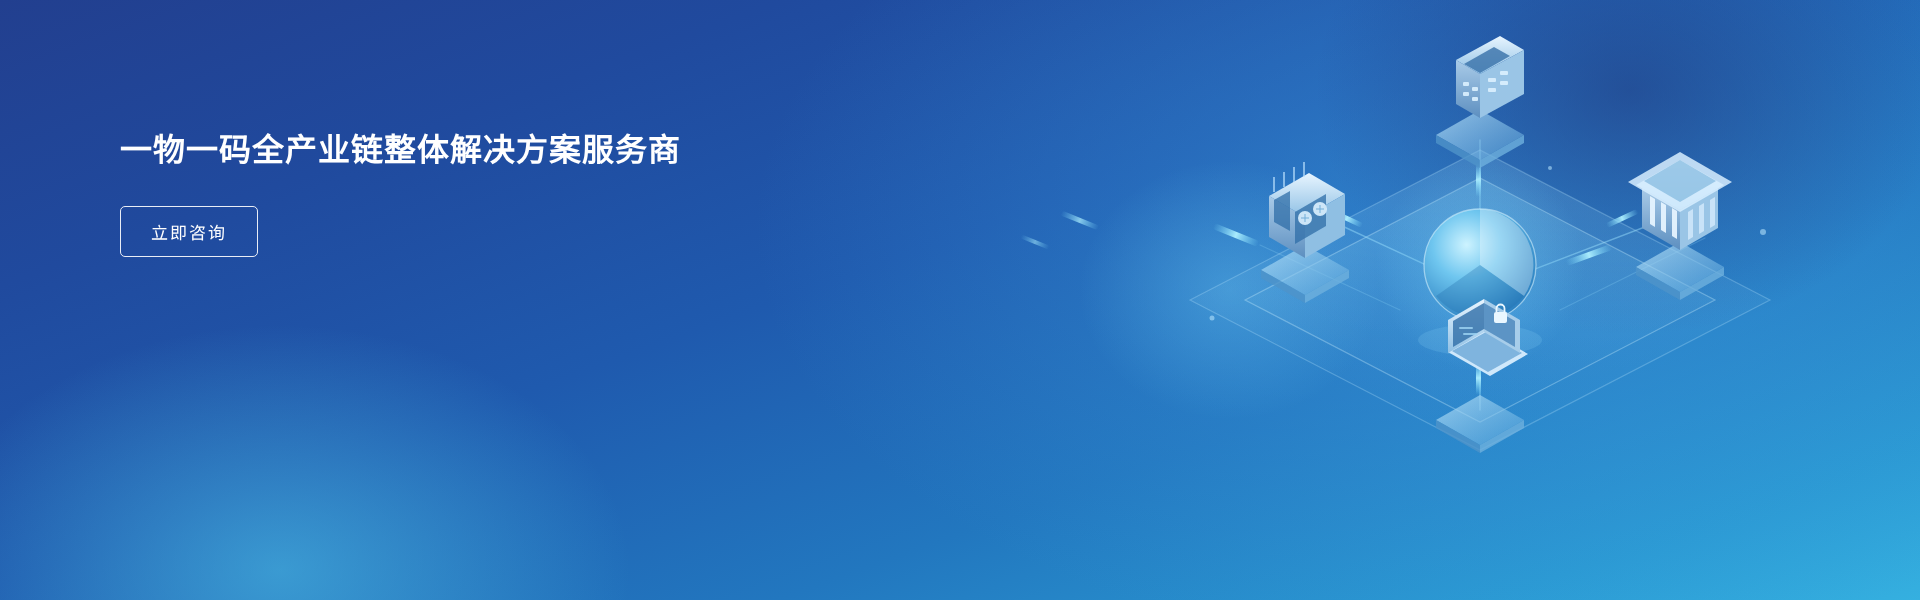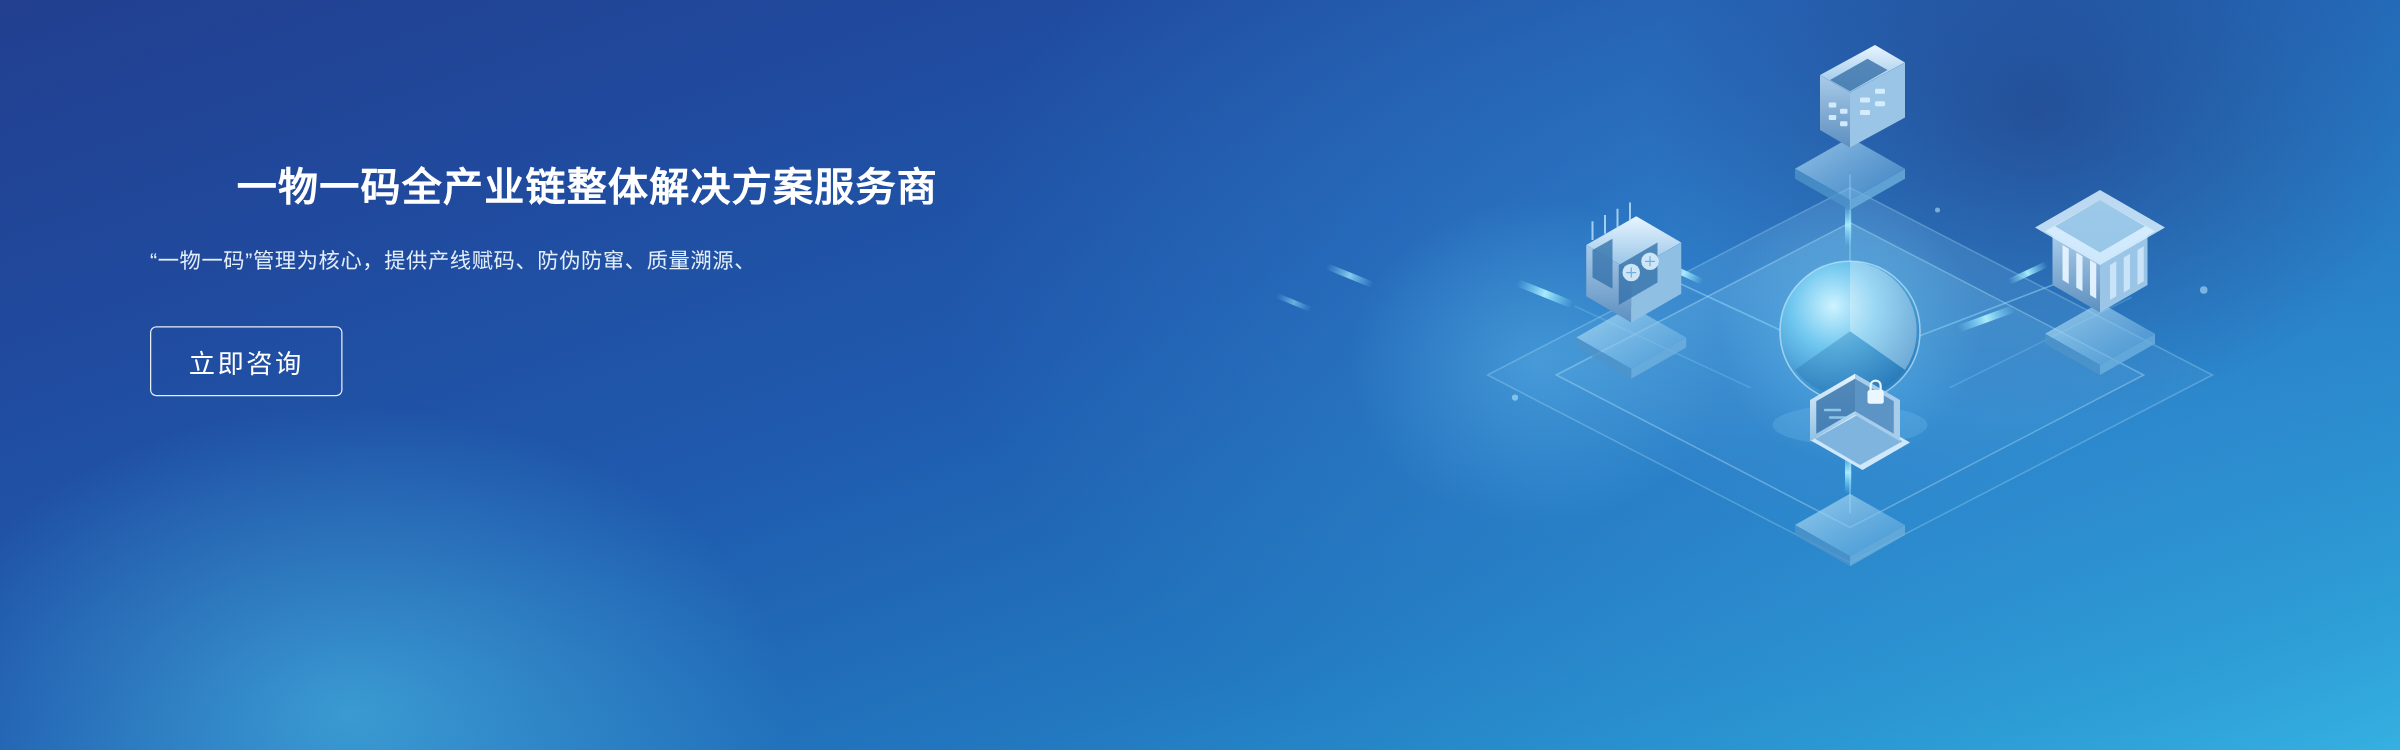--- a/index.html
+++ b/index.html
@@ -29,51 +29,50 @@
   .glow-center{
     position:absolute;left:1020px;top:110px;width:420px;height:360px;
     background:radial-gradient(closest-side, rgba(120,220,255,0.30), rgba(120,220,255,0) 72%);
     pointer-events:none;
   }
 
   
   .copy{position:absolute;left:120px;top:130px;width:700px;}
   .headline{
     font-size:32px;font-weight:bold;color:#ffffff;letter-spacing:1px;
-    line-height:1.25;margin:0 0 22px 0;white-space:nowrap;text-align:center;
+    line-height:1.25;margin:0 0 22px 0;white-space:nowrap;
   }
   .subline{
     font-size:17px;color:#e3eefb;line-height:1.95;margin:0;letter-spacing:.5px;
     white-space:nowrap;
   }
   .cta-wrap{margin-top:36px;}
   .cta{
     display:inline-block;border:1px solid rgba(255,255,255,.9);border-radius:5px;
-    color:#ffffff;font-size:21px;letter-spacing:2px;
+    color:#ffffff;font-size:17px;letter-spacing:2px;
     padding:12px 30px;background:transparent;cursor:pointer;
     font-family:inherit;
   }
 
   
   .art{position:absolute;left:860px;top:0;width:1060px;height:600px;}
   .art svg{display:block;}
 </style>
 </head>
 <body>
 
 <div class="banner">
 
   <div class="glow-tr"></div>
   <div class="glow-bl"></div>
   <div class="glow-center"></div>
 
   <div class="copy">
     <h1 class="headline">一物一码全产业链整体解决方案服务商</h1>
 
-    <p class="subline">“一物一码”管理为核心，提供产线赋码、防伪防窜、质量溯源、</p>
 
 
     <div class="cta-wrap">
       <button class="cta">立即咨询</button>
     </div>
   </div>
 
   <div class="art">
     <svg width="1060" height="600" viewBox="0 0 1060 600" xmlns="http://www.w3.org/2000/svg">
       <defs>

